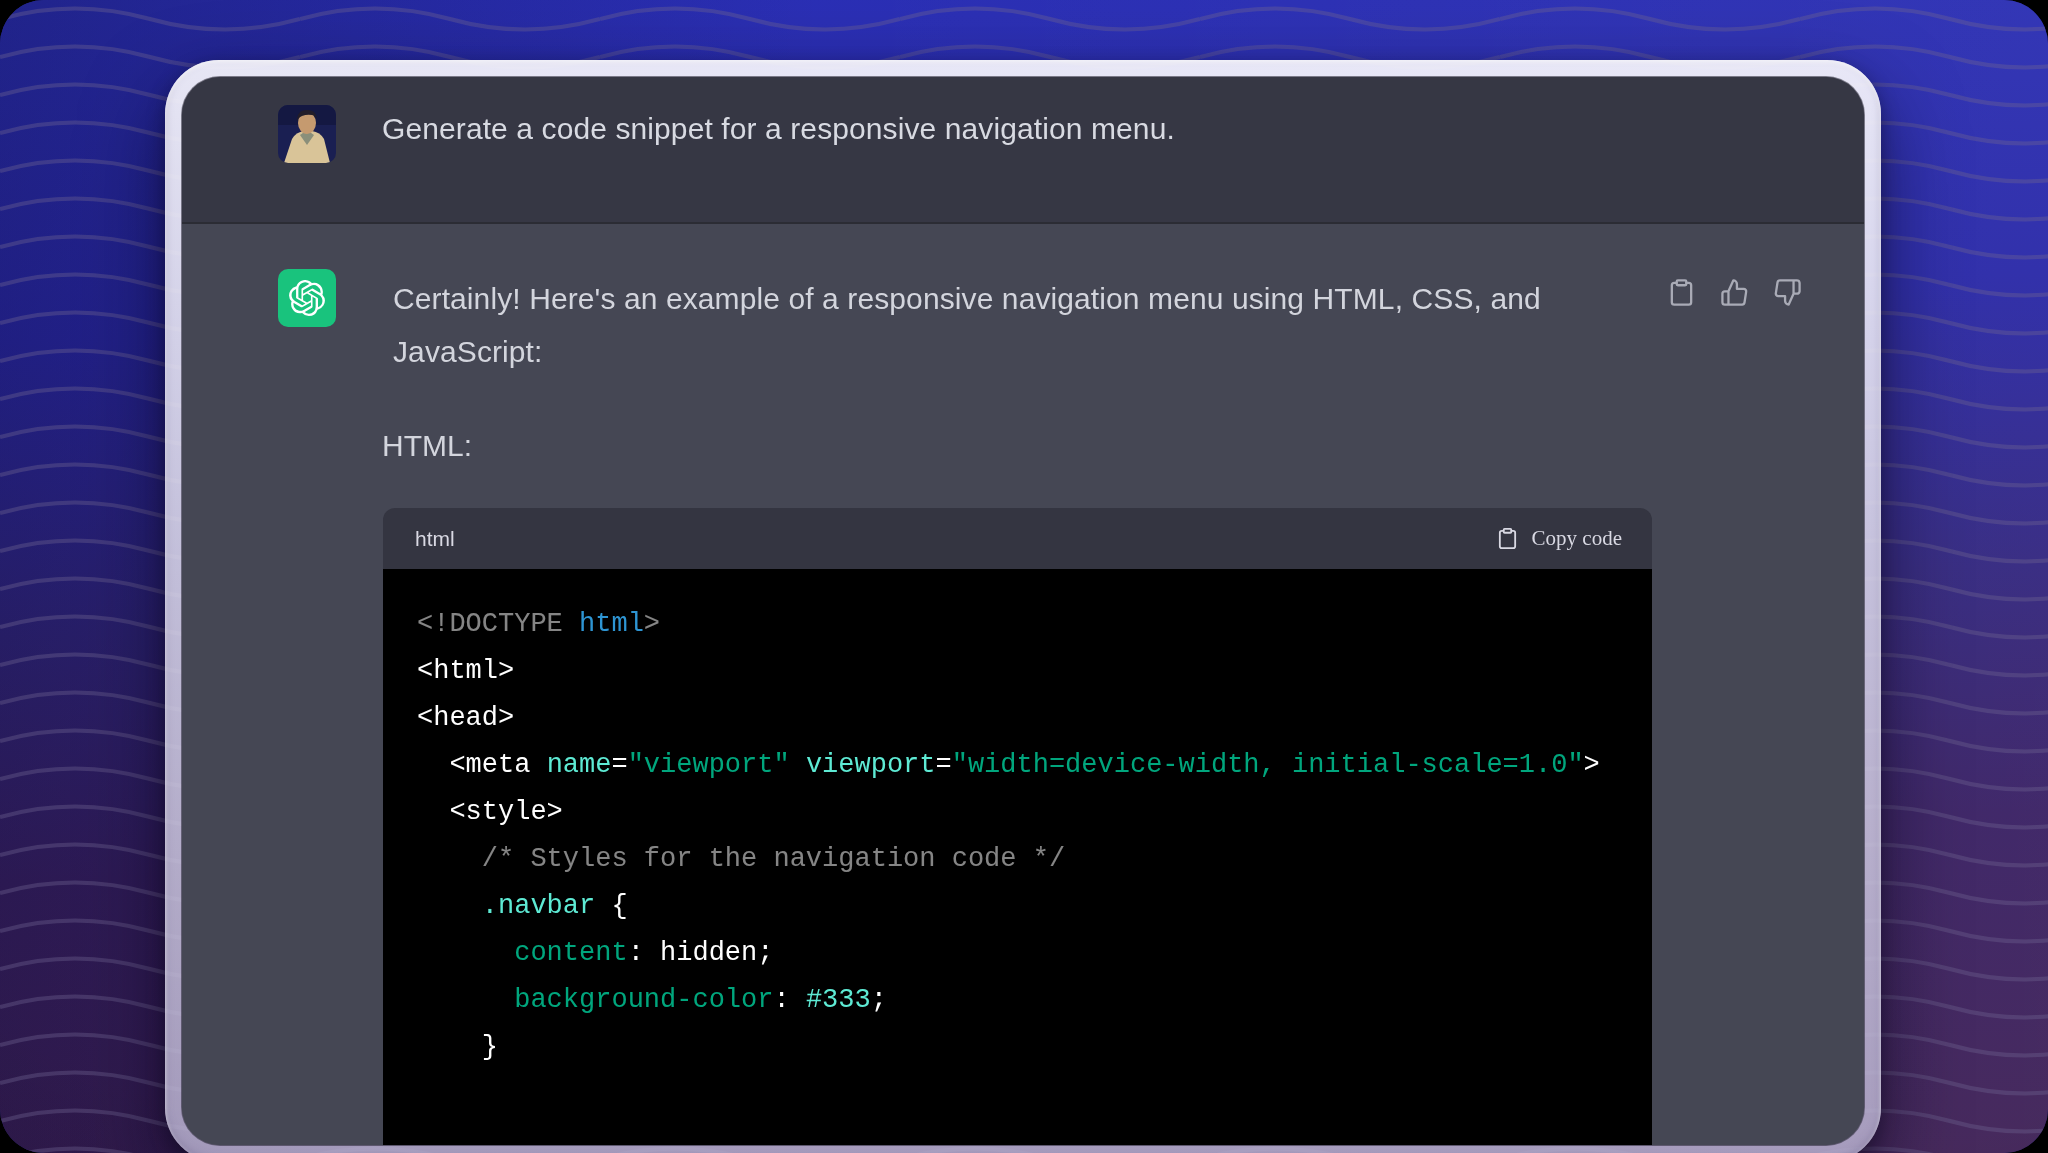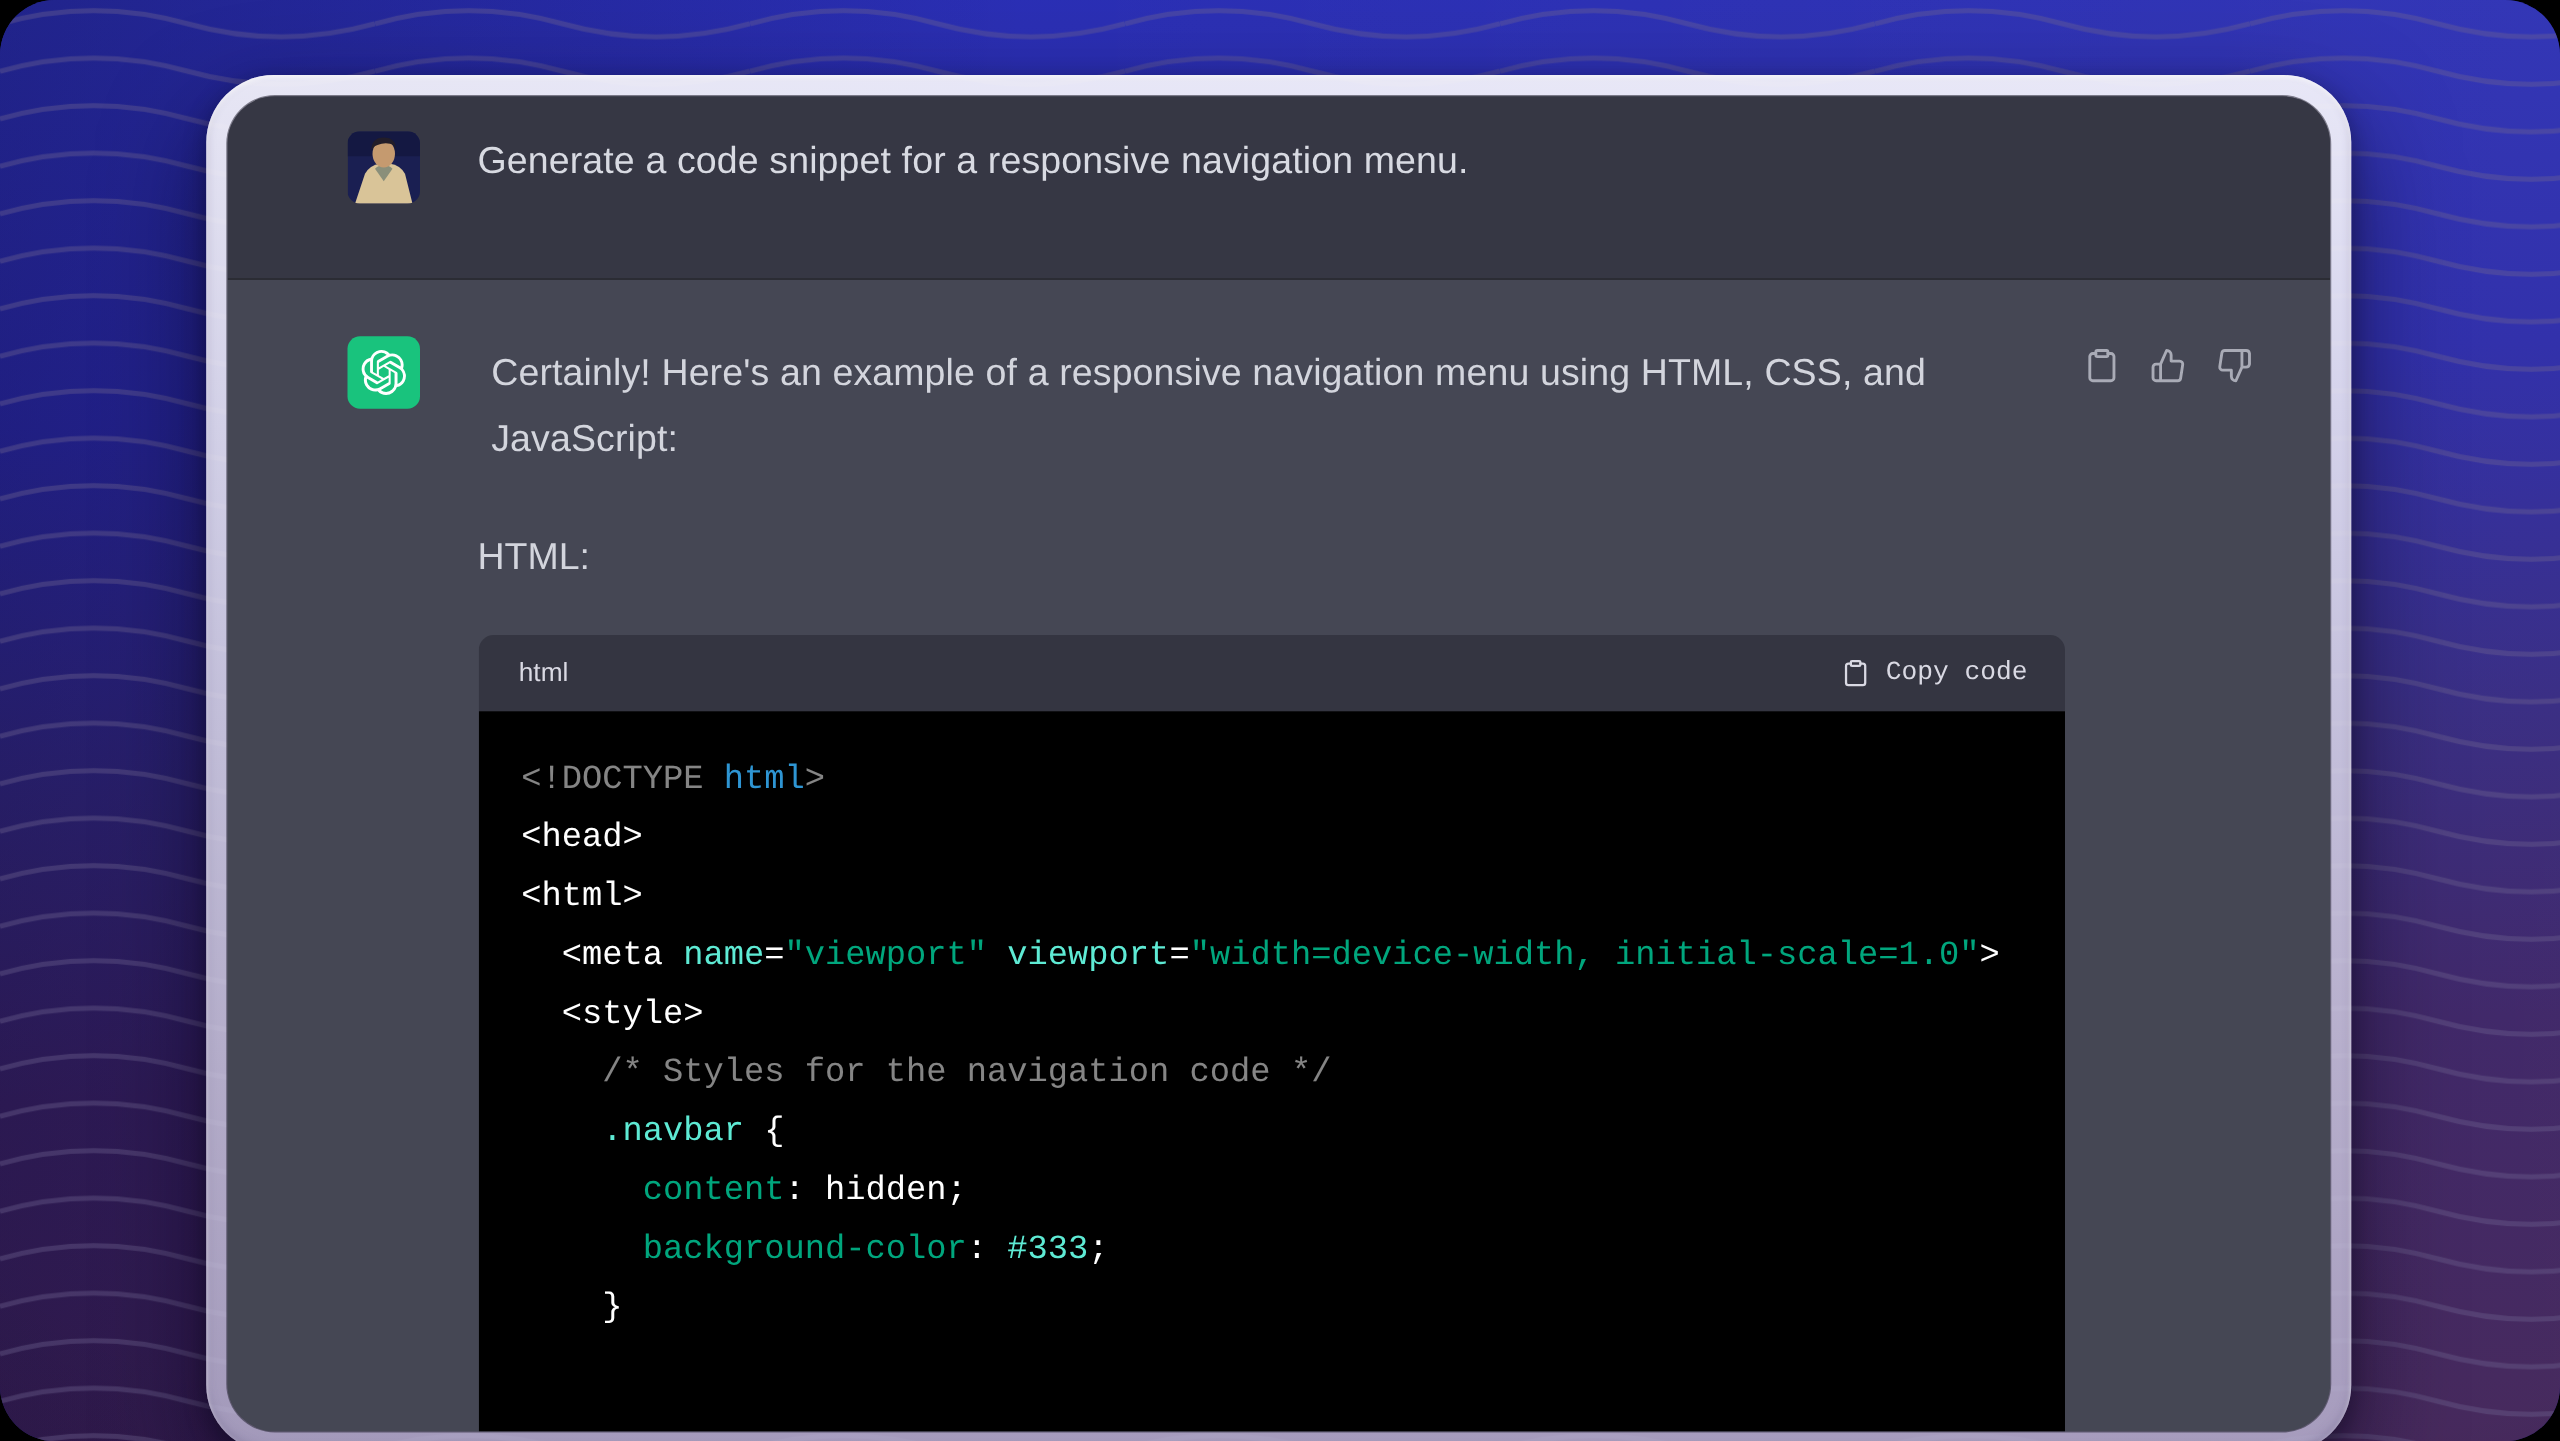--- a/index.html
+++ b/index.html
@@ -33,21 +33,21 @@
   .message{position:absolute;left:200px;top:48px;font-size:30px;line-height:53px;color:#d3d5dd;letter-spacing:0.1px;margin-left:11px;}
   .message div{white-space:nowrap;}
   .section-label{position:absolute;left:200px;top:195px;font-size:30px;line-height:53px;color:#d3d5dd;}
   .actions{position:absolute;top:54px;right:62px;display:flex;gap:24px;}
   .action-btn{width:29px;height:29px;padding:0;border:none;background:transparent;cursor:pointer;color:#a9abb6;}
   .action-btn svg{display:block;width:29px;height:29px;stroke:#a9abb6;fill:none;stroke-width:1.9;stroke-linecap:round;stroke-linejoin:round;}
   
   .codeblock{position:absolute;left:201px;top:284px;width:1269px;height:660px;border-radius:12px 12px 0 0;overflow:hidden;display:flex;flex-direction:column;}
   .code-header{height:61px;flex:0 0 auto;background:#343541;display:flex;align-items:center;justify-content:space-between;padding:0 30px 0 32px;}
   .lang-label{font-size:21px;color:#d9d9e3;}
-  .copy-btn{display:flex;align-items:center;gap:13px;background:transparent;border:none;cursor:pointer;color:#d9d9e3;font-size:21px;font-family:Liberation Mono, monospace;padding:0;}
+  .copy-btn{display:flex;align-items:center;gap:13px;background:transparent;border:none;cursor:pointer;color:#d9d9e3;font-size:21px;font-family:Liberation Serif, serif;padding:0;}
   .copy-btn svg{width:23px;height:23px;stroke:#d9d9e3;fill:none;stroke-width:1.9;stroke-linecap:round;stroke-linejoin:round;}
   .code-body{flex:1 1 auto;background:#000;padding:32px 28px 28px 34px;font-family:"Liberation Mono","DejaVu Sans Mono",monospace;font-size:27px;line-height:47px;}
   .code-line{white-space:pre;}
   .tok-plain{color:#ffffff;}
   .tok-gray{color:rgba(255,255,255,0.52);}
   .tok-blue{color:#2e95d3;}
   .tok-pink{color:#5eead4;}
   .tok-green{color:#00a67d;}
 </style>
 </head>
@@ -122,22 +122,22 @@
             <button class="copy-btn">
               <svg viewBox="0 0 24 24">
                 <path d="M16 4h2a2 2 0 0 1 2 2v14a2 2 0 0 1-2 2H6a2 2 0 0 1-2-2V6a2 2 0 0 1 2-2h2"></path>
                 <rect x="8" y="2" width="8" height="4" rx="1"></rect>
               </svg>
               <span>Copy code</span>
             </button>
           </div>
           <div class="code-body">
               <div class="code-line"><span class="tok-gray">&lt;!DOCTYPE </span><span class="tok-blue">html</span><span class="tok-gray">&gt;</span></div>
+              <div class="code-line"><span class="tok-plain">&lt;html&gt;</span></div>
               <div class="code-line"><span class="tok-plain">&lt;head&gt;</span></div>
-              <div class="code-line"><span class="tok-plain">&lt;html&gt;</span></div>
               <div class="code-line"><span class="tok-plain">  &lt;meta </span><span class="tok-pink">name</span><span class="tok-plain">=</span><span class="tok-green">"viewport"</span><span class="tok-plain"> </span><span class="tok-pink">viewport</span><span class="tok-plain">=</span><span class="tok-green">"width=device-width, initial-scale=1.0"</span><span class="tok-plain">&gt;</span></div>
               <div class="code-line"><span class="tok-plain">  &lt;style&gt;</span></div>
               <div class="code-line"><span class="tok-gray">    /* Styles for the navigation code */</span></div>
               <div class="code-line"><span class="tok-plain">    </span><span class="tok-pink">.navbar</span><span class="tok-plain"> {</span></div>
               <div class="code-line"><span class="tok-plain">      </span><span class="tok-green">content</span><span class="tok-plain">: hidden;</span></div>
               <div class="code-line"><span class="tok-plain">      </span><span class="tok-green">background-color</span><span class="tok-plain">: </span><span class="tok-pink">#333</span><span class="tok-plain">;</span></div>
               <div class="code-line"><span class="tok-plain">    }</span></div>
             </div>
         </div>
       </div>

